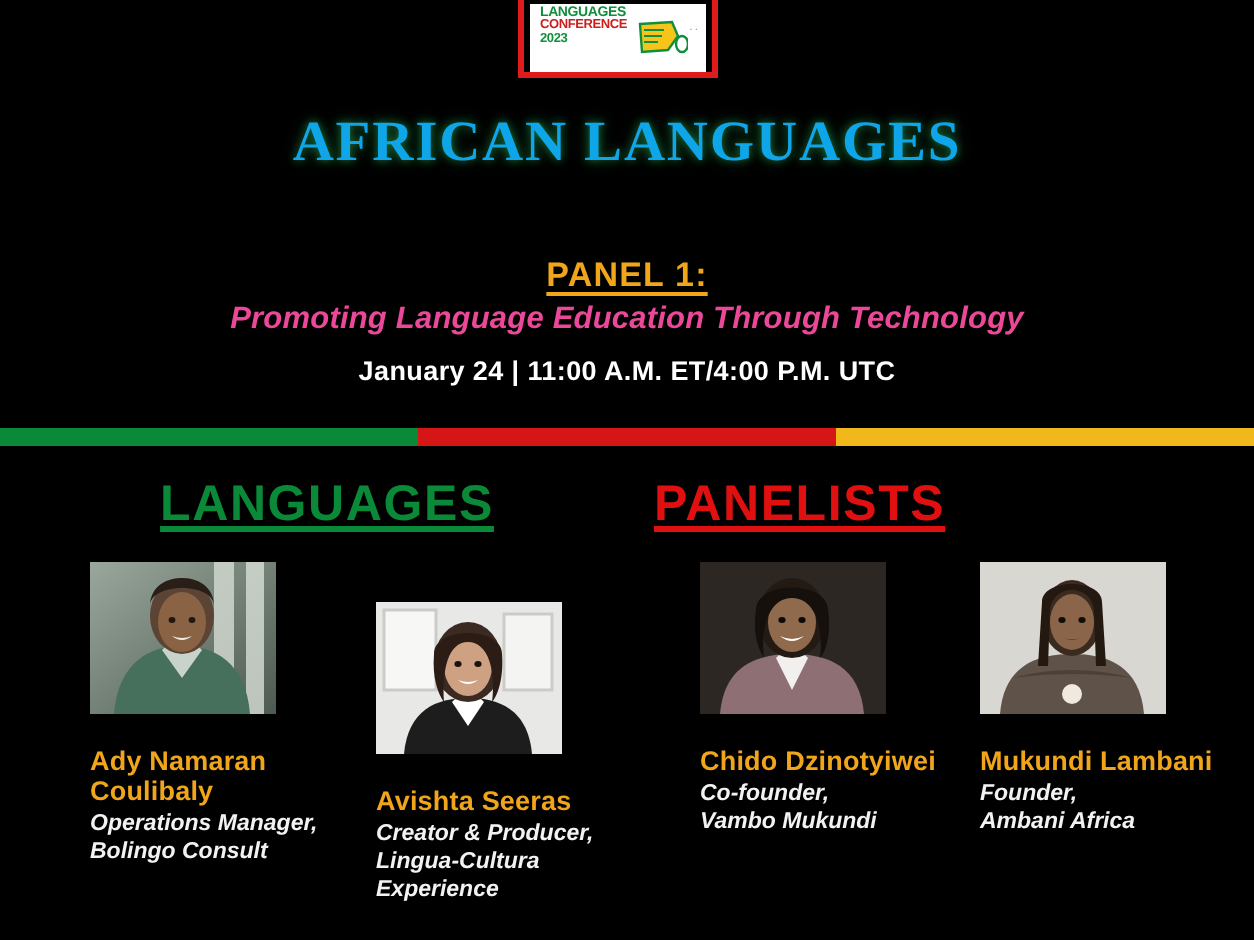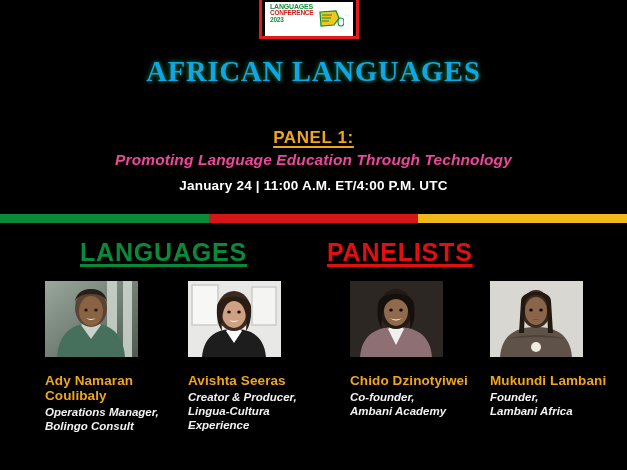--- a/index.html
+++ b/index.html
@@ -170,21 +170,21 @@
     width: 300px;
     text-align: left;
     color: #e01010;
   }
 
   
   .people { position: absolute; left: 0; top: 281px; width: 594px; height: 189px; }
 
   .person { position: absolute; top: 0; width: 140px; }
   .person.p0 { left: 38px; }
-  .person.p1 { left: 181px; }
+  .person.p1 { left: 181px; margin-top: 20px; }
   .person.p2 { left: 343px; }
   .person.p3 { left: 483px; }
 
   .photo {
     width: 93px;
     height: 76px;
     margin-left: 7px;
     overflow: hidden;
     position: relative;
     background: #2a2a2a;
@@ -314,38 +314,38 @@
           <ellipse cx="46" cy="30" rx="12" ry="15" fill="#8f6a4c"></ellipse>
           <path d="M28 24 C28 9 64 9 64 24 C66 38 62 46 60 48 C62 32 57 18 46 18 C35 18 30 32 32 48 C30 44 26 38 28 24 Z" fill="#15100c"></path>
           <ellipse cx="41" cy="29" rx="1.8" ry="1.5" fill="#0d0906"></ellipse>
           <ellipse cx="51" cy="29" rx="1.8" ry="1.5" fill="#0d0906"></ellipse>
           <path d="M40 37 Q46 42 52 37 Q46 40 40 37 Z" fill="#fffdf8"></path>
         </svg>
       </div>
       <div class="pname">Chido
 Dzinotyiwei</div>
       <div class="prole">Co-founder,
-Ambani Academy</div>
+Vambo Mukundi</div>
     </div>
 
     <div class="person p3">
       <div class="photo">
         <svg viewBox="0 0 93 76">
           <rect width="93" height="76" fill="#d9d7d2"></rect>
           <path d="M10 76 C12 52 28 46 46 46 C64 46 80 52 82 76 Z" fill="#5f5248"></path>
           <path d="M16 58 Q46 50 76 58 Q46 54 16 58 Z" fill="#4c4038"></path>
           <ellipse cx="46" cy="66" rx="5" ry="5" fill="#efe9e0"></ellipse>
           <ellipse cx="46" cy="28" rx="15" ry="19" fill="#3a2a20"></ellipse>
           <ellipse cx="46" cy="30" rx="11" ry="14" fill="#8a6549"></ellipse>
           <path d="M31 20 C31 8 61 8 61 20 L63 52 L58 52 L57 24 C56 16 50 14 46 14 C42 14 36 16 35 24 L34 52 L29 52 Z" fill="#231910"></path>
           <ellipse cx="41" cy="29" rx="1.8" ry="1.5" fill="#120c07"></ellipse>
           <ellipse cx="51" cy="29" rx="1.8" ry="1.5" fill="#120c07"></ellipse>
           <path d="M42 38 Q46 40 50 38 Q46 39.5 42 38 Z" fill="#3a2016"></path>
         </svg>
       </div>
       <div class="pname">Mukundi
 Lambani</div>
       <div class="prole">Founder,
-Lambani Africa</div>
+Ambani Africa</div>
     </div>
 
   </div>
 </div>
 
 </body></html>

